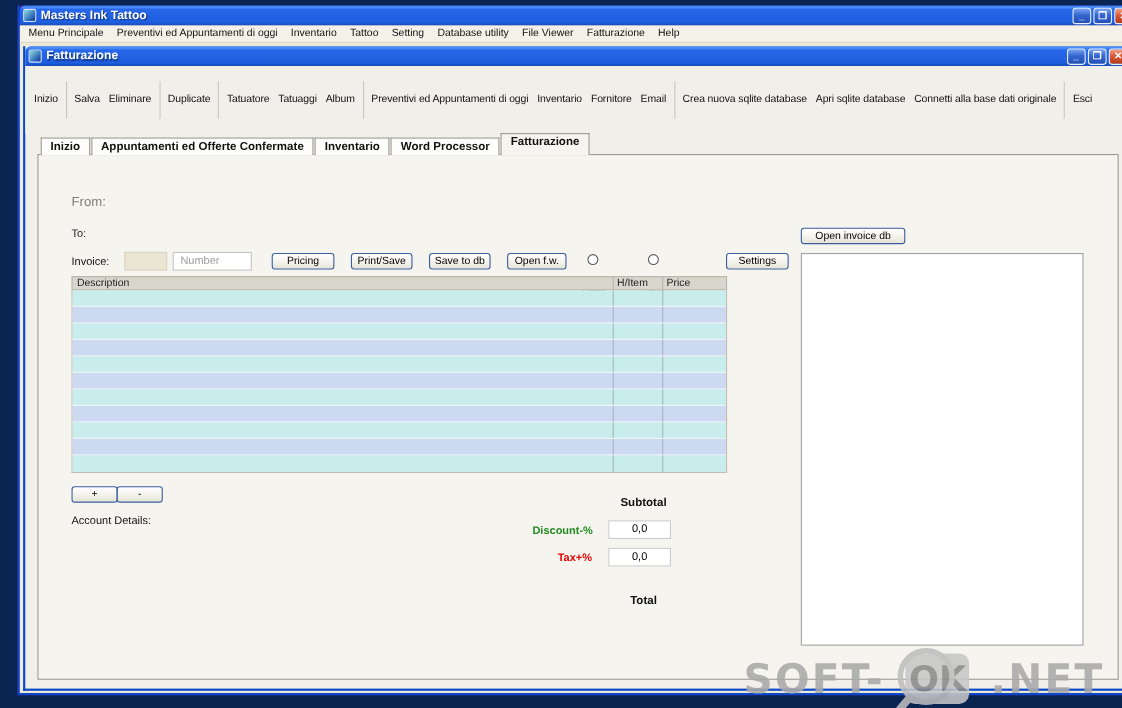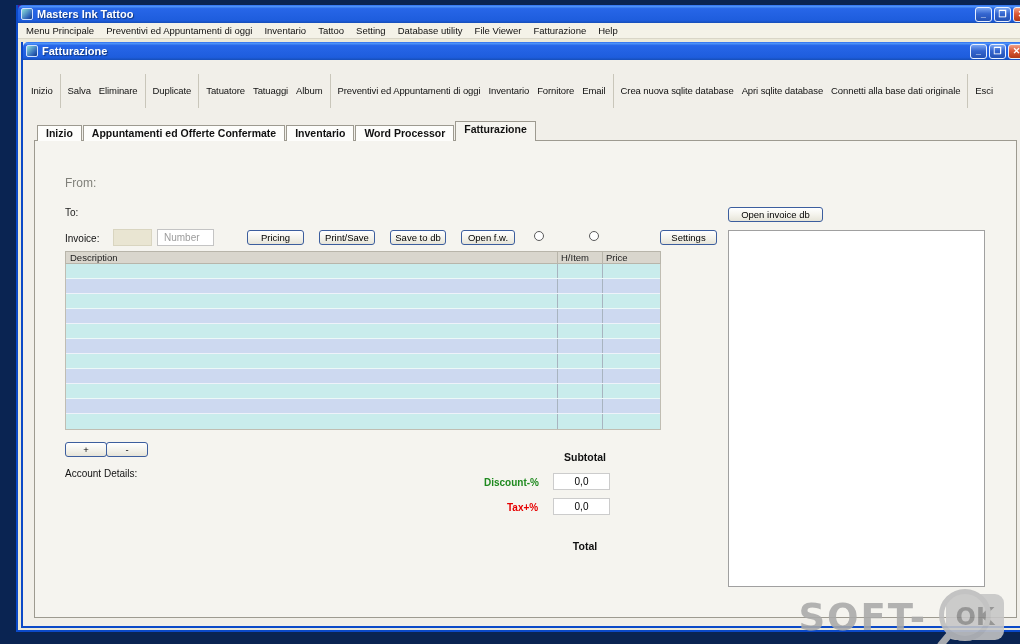--- a/index.html
+++ b/index.html
@@ -83,21 +83,21 @@
     background:#f5f4ef; border:1px solid #9d9a90; margin-top:-1px;
   }
   .abs{ position:absolute; }
 
   .lbl-from{ left:30px; top:35px; font-size:12px; color:#80807a; }
   .lbl-to{ left:30px; top:66px; color:#222; }
   .lbl-invoice{ left:30px; top:92px; }
   .beige-box{ left:78px; top:88px; width:39px; height:17px; background:#e9e5d2; border:1px solid #d9d5c0; }
   .inp{ border:1px solid #c4c4c4; background:#fff; font-size:10px; font-family:"Liberation Sans",sans-serif; }
   .inp::placeholder{ color:#9c9c9c; }
-  .inp.number{ left:122px; top:88px; width:57px; height:17px; padding-left:6px; }
+  .inp.number{ left:122px; top:88px; width:72px; height:17px; padding-left:6px; }
 
   .xpbtn{
     position:absolute; height:15px; display:flex; align-items:center; justify-content:center;
     font-size:9.5px; font-family:"Liberation Sans",sans-serif;
     border:1px solid #3c5e9e; border-radius:3px;
     background:linear-gradient(180deg,#ffffff,#f3f2eb 55%,#e6e4d8);
     cursor:default; white-space:nowrap; padding:0;
   }
   .b-pricing{ left:212px; top:89px; width:57px; }
   .b-printsave{ left:284px; top:89px; width:56px; }
@@ -148,21 +148,21 @@
   
   .watermark{
     position:absolute; right:16px; bottom:4px; z-index:50;
     display:flex; align-items:center; gap:19px;
     font-family:"DejaVu Sans",sans-serif; font-weight:bold;
     font-size:37px; color:#a9a9a9; letter-spacing:2px; opacity:0.88;
   }
   .wm-badge{
     position:relative; width:58px; height:46px; background:#c6c6c6; border-radius:9px;
     color:#8a8a8a; display:flex; align-items:center; justify-content:center;
-    font-size:24px; letter-spacing:0;
+    font-size:32px; letter-spacing:0;
   }
   .lens{
     position:absolute; left:-7px; top:-5px; width:52px; height:52px;
     border:5px solid #bdbdbd; border-radius:50%;
   }
   .lens::after{
     content:''; position:absolute; width:7px; height:17px; background:#bdbdbd;
     bottom:-13px; left:-3px; transform:rotate(40deg); border-radius:3px;
   }
 </style>
@@ -343,13 +343,14 @@
     </div>
   </div>
 </div>
 
 <div class="watermark">
   <span>SOFT-</span>
   <span class="wm-badge">
     <span class="lens"></span>
     <span>OK</span>
   </span>
+  <span>.NET</span>
 </div>
 
 </body></html>

